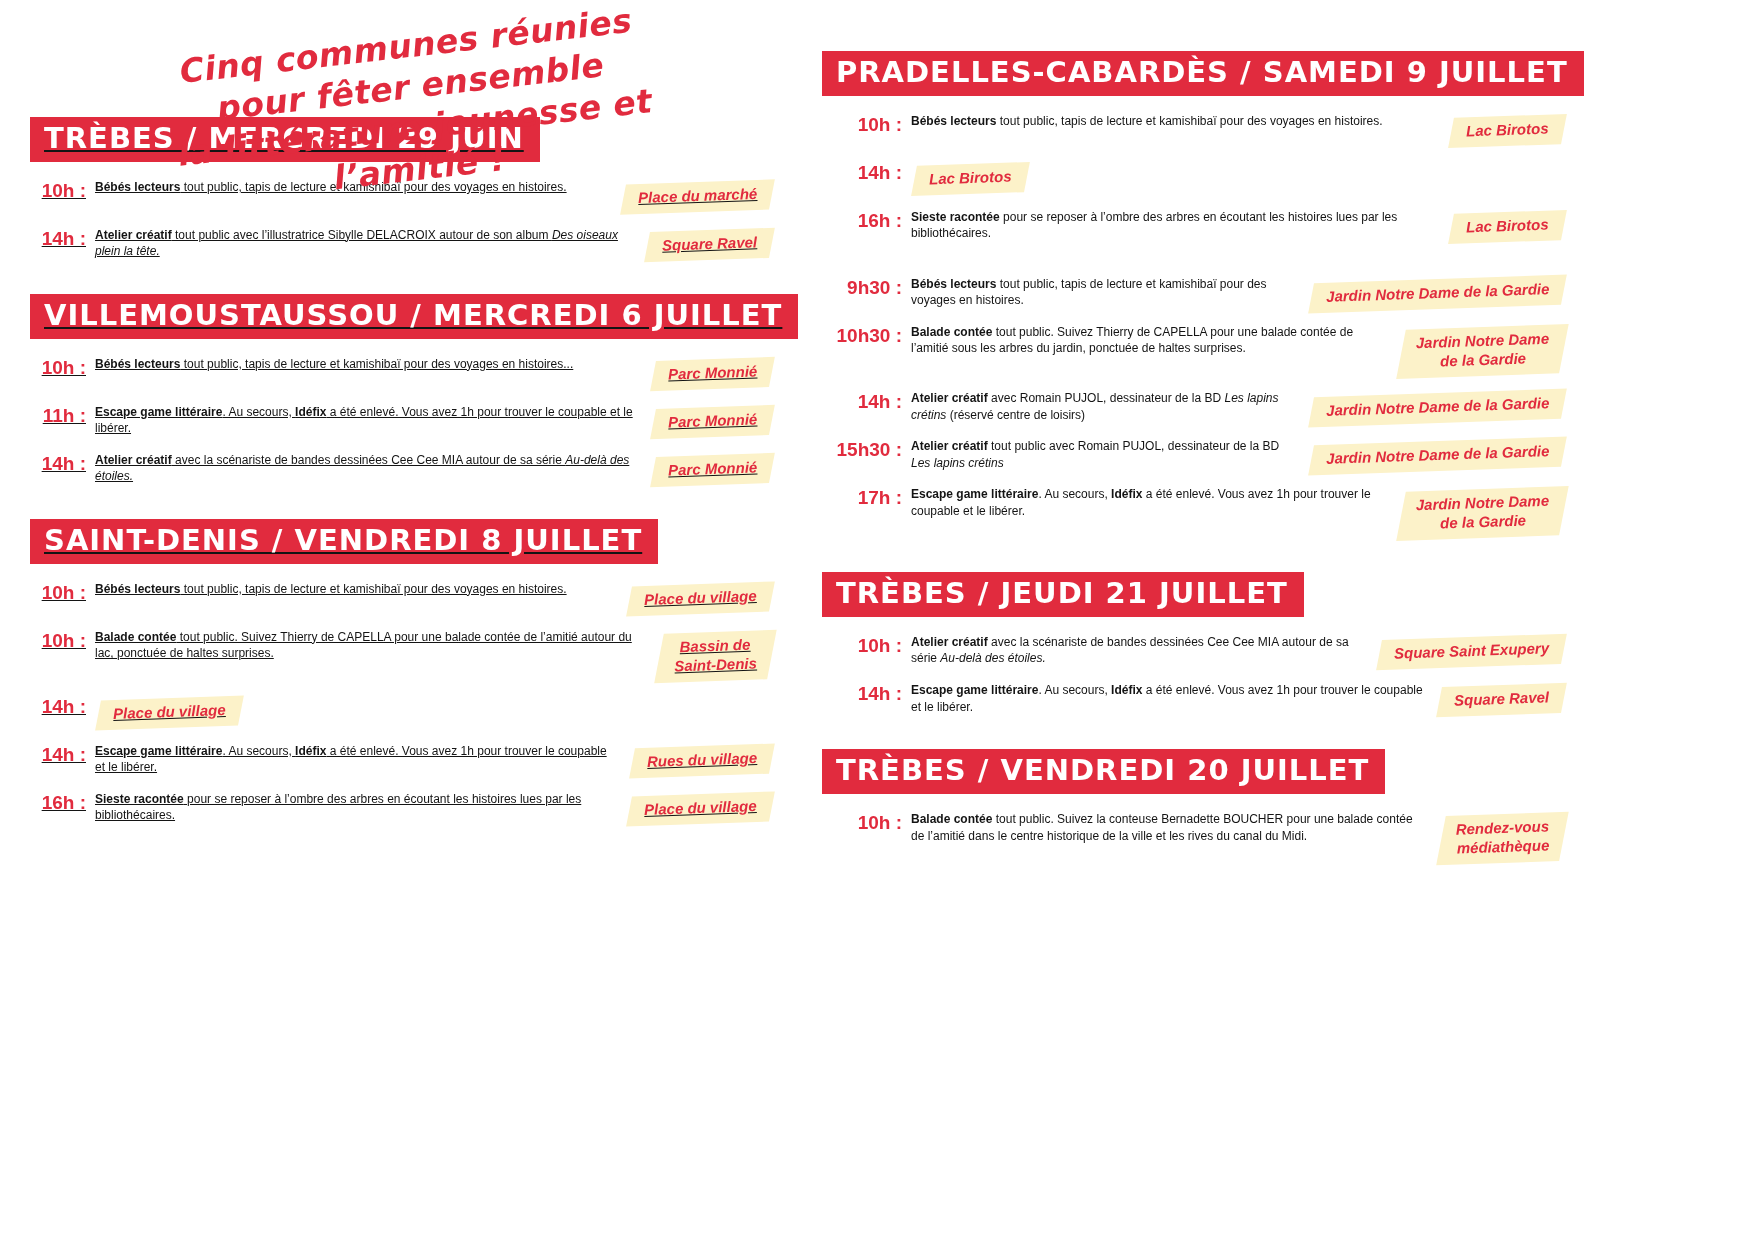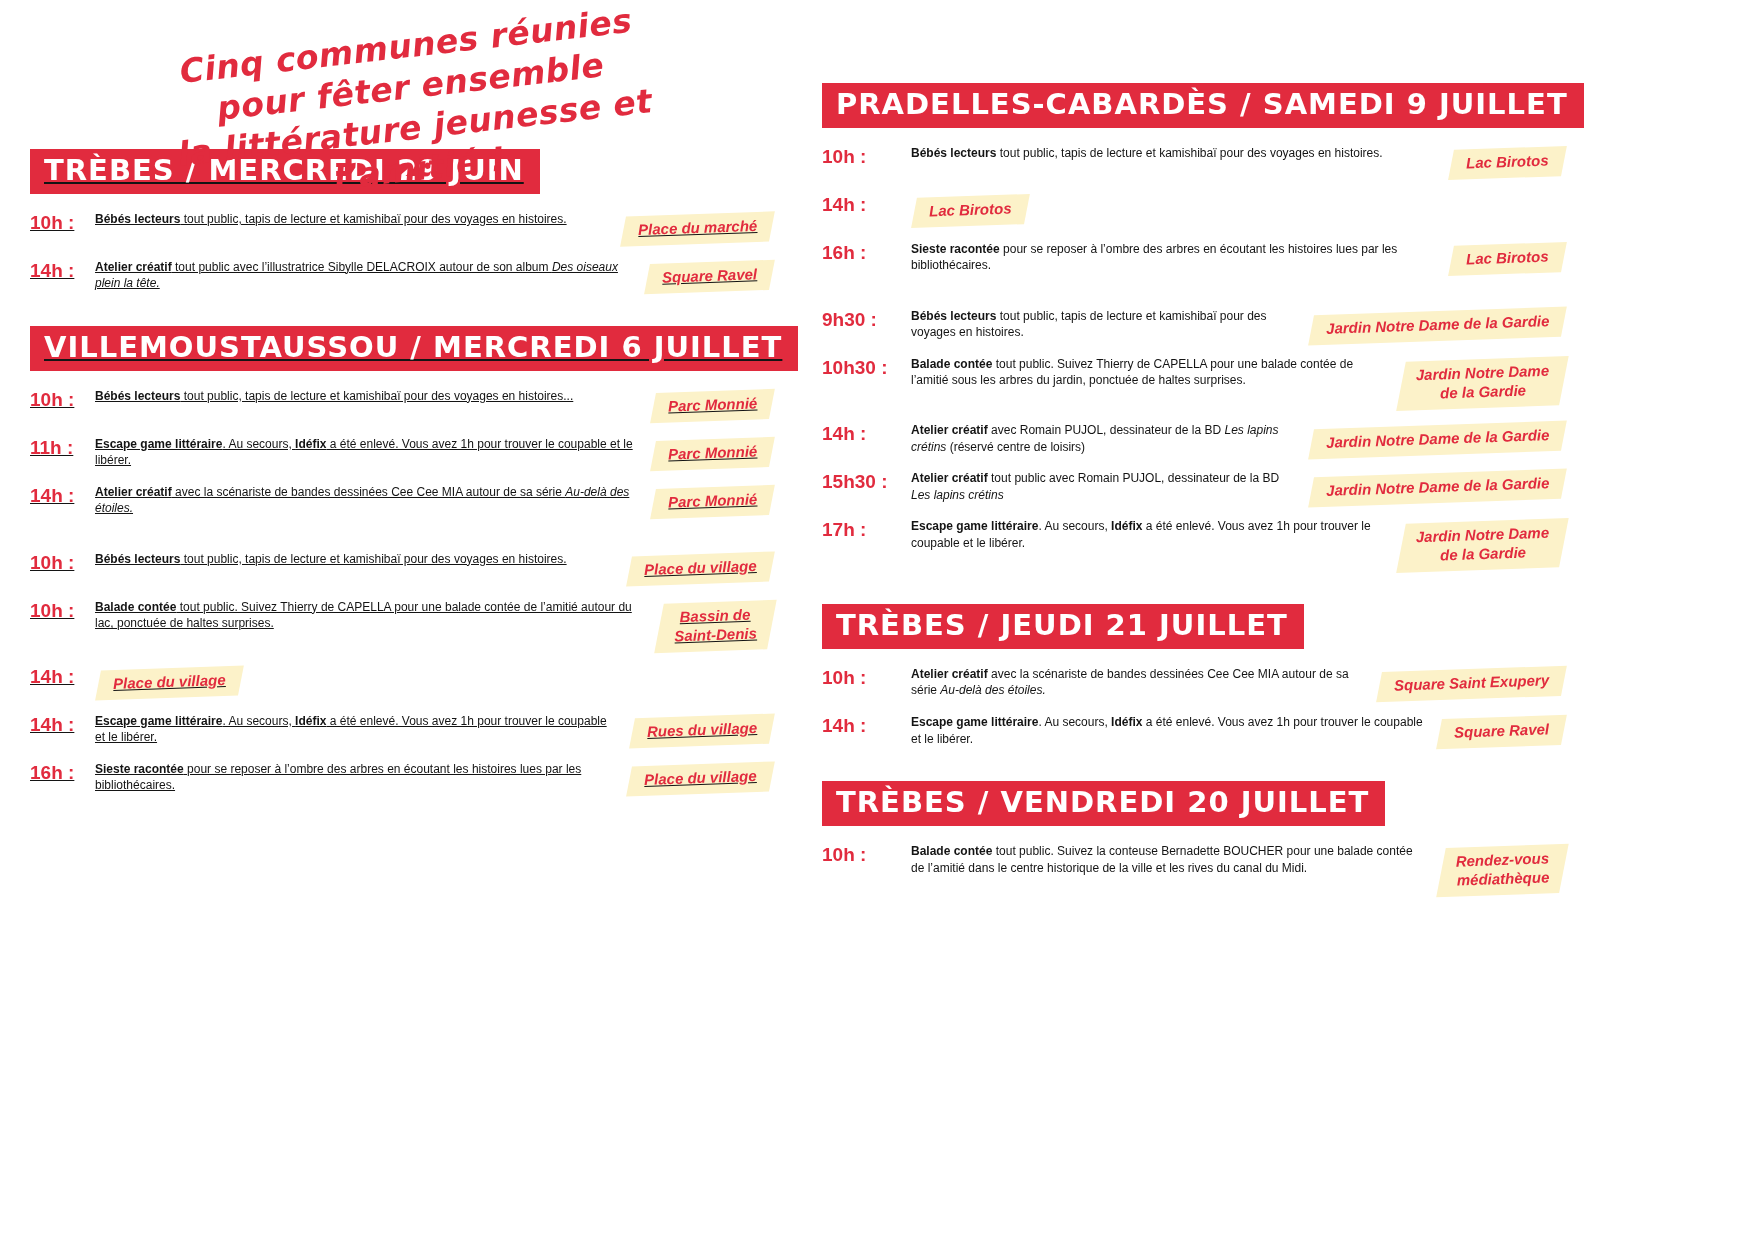--- a/index.html
+++ b/index.html
@@ -31,21 +31,21 @@
   }
   .title span{display:block;}
   .columns{
     display:flex;
     padding-left:30px;
     gap:50px;
   }
   .col{width:742px;}
   .col.left{padding-top:117px;text-decoration:underline;}
   .col.right{padding-top:51px;}
-  .section{margin-bottom:34px;margin-top:32px;}
+  .section{margin-bottom:34px;}
   .banner{
     display:block;
     width:fit-content;
     background:var(--red);
     color:#ffffff;
     font-family:"DejaVu Sans", sans-serif;
     font-weight:800;
     font-size:29px;
     letter-spacing:1px;
     padding:4px 16px 7px 14px;
@@ -54,20 +54,21 @@
   }
   .event{
     display:flex;
     align-items:flex-start;
     margin-bottom:15px;
   }
   .time{
     color:var(--red);
     font-weight:bold;
     font-size:19px;
+    text-align:right;
     white-space:nowrap;
     padding-top:1px;
     flex:none;
   }
   .left .time{width:56px;}
   .right .time{width:80px;}
   .desc{
     flex:1;
     font-size:12px;
     line-height:1.38;
@@ -155,20 +156,21 @@
           <div class="time">14h :</div>
           <div class="desc"><b>Atelier créatif</b><span> avec la scénariste de bandes dessinées Cee Cee MIA autour de sa série </span><i>Au-delà des étoiles.</i></div>
           <div class="badge-col">
             <div class="badge">
               <span class="inner">Parc Monnié</span>
             </div>
           </div>
         </div>
       </div>
       <div class="section">
+        <div class="banner">SAINT-DENIS / VENDREDI 8 JUILLET</div>
         <div class="event">
           <div class="time">10h :</div>
           <div class="desc"><b>Bébés lecteurs</b><span> tout public, tapis de lecture et kamishibaï pour des voyages en histoires.</span></div>
           <div class="badge-col">
             <div class="badge">
               <span class="inner">Place du village</span>
             </div>
           </div>
         </div>
         <div class="event">

